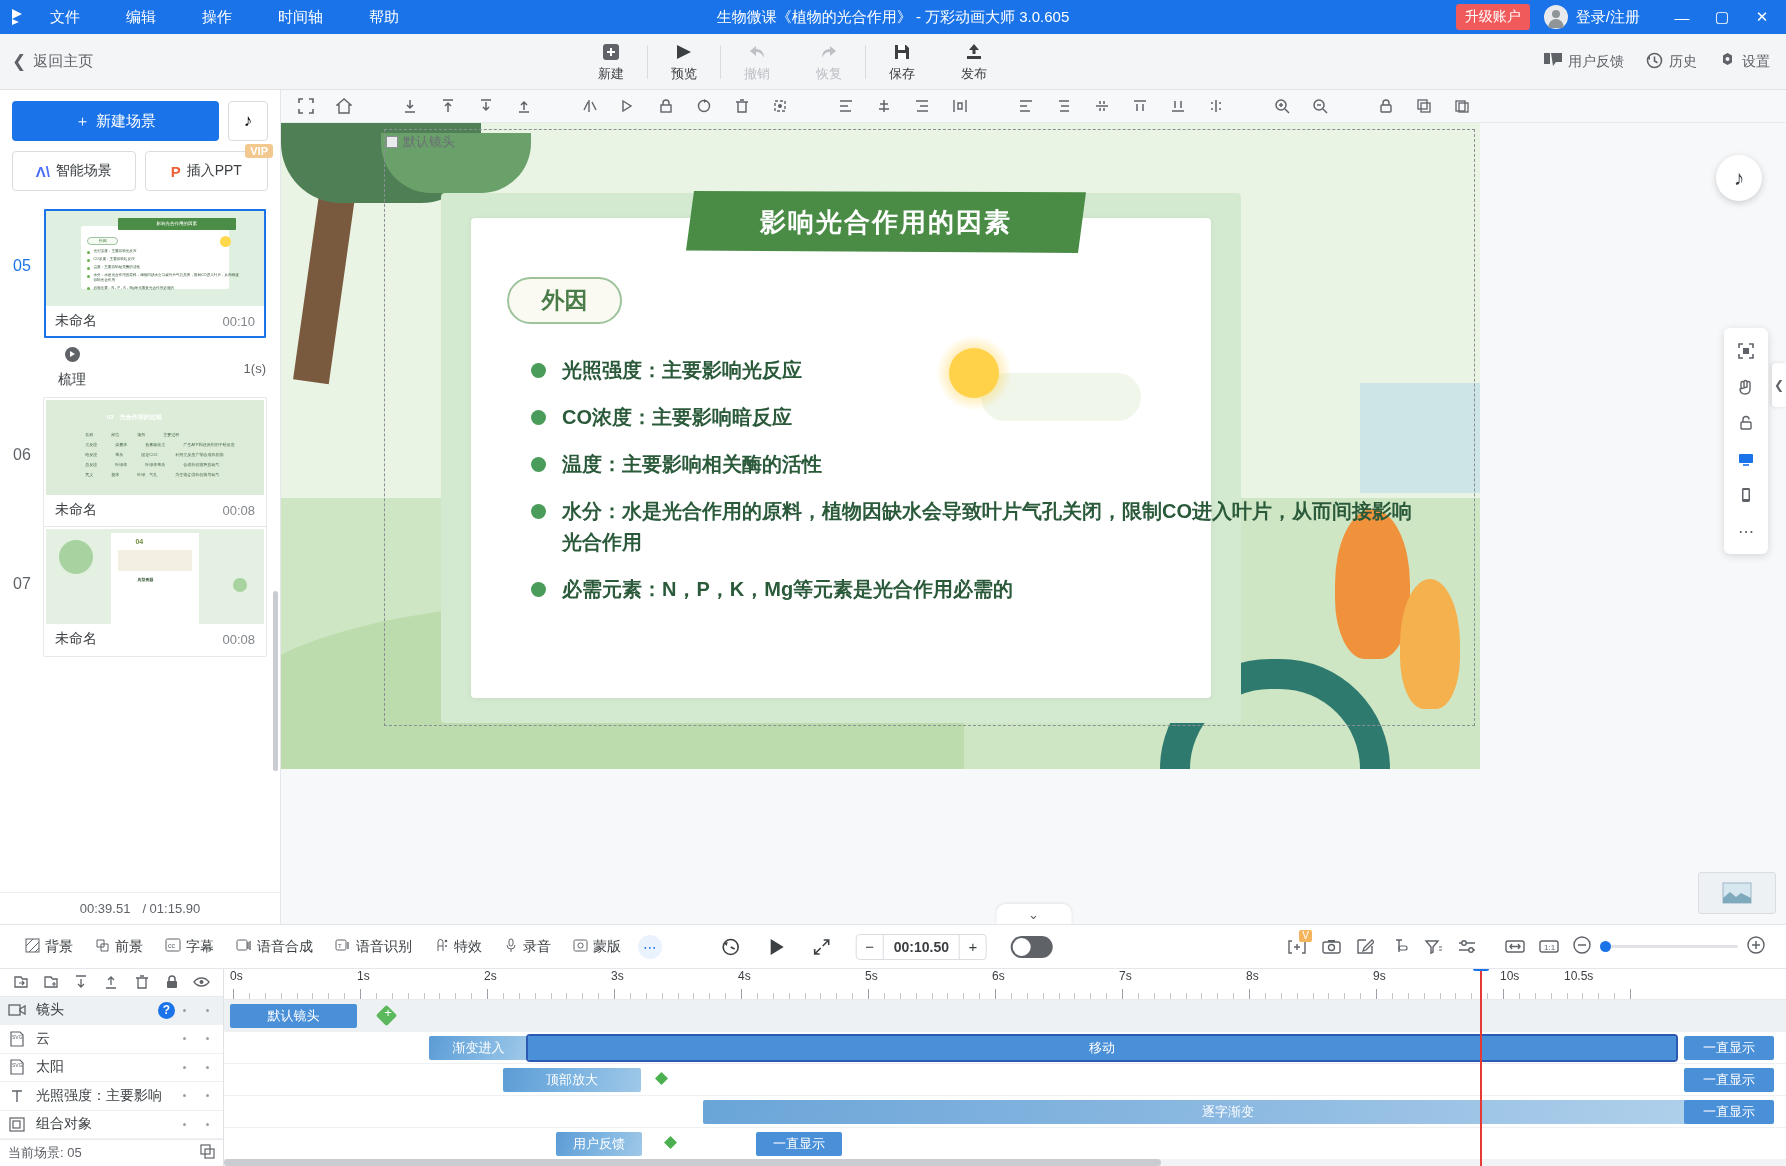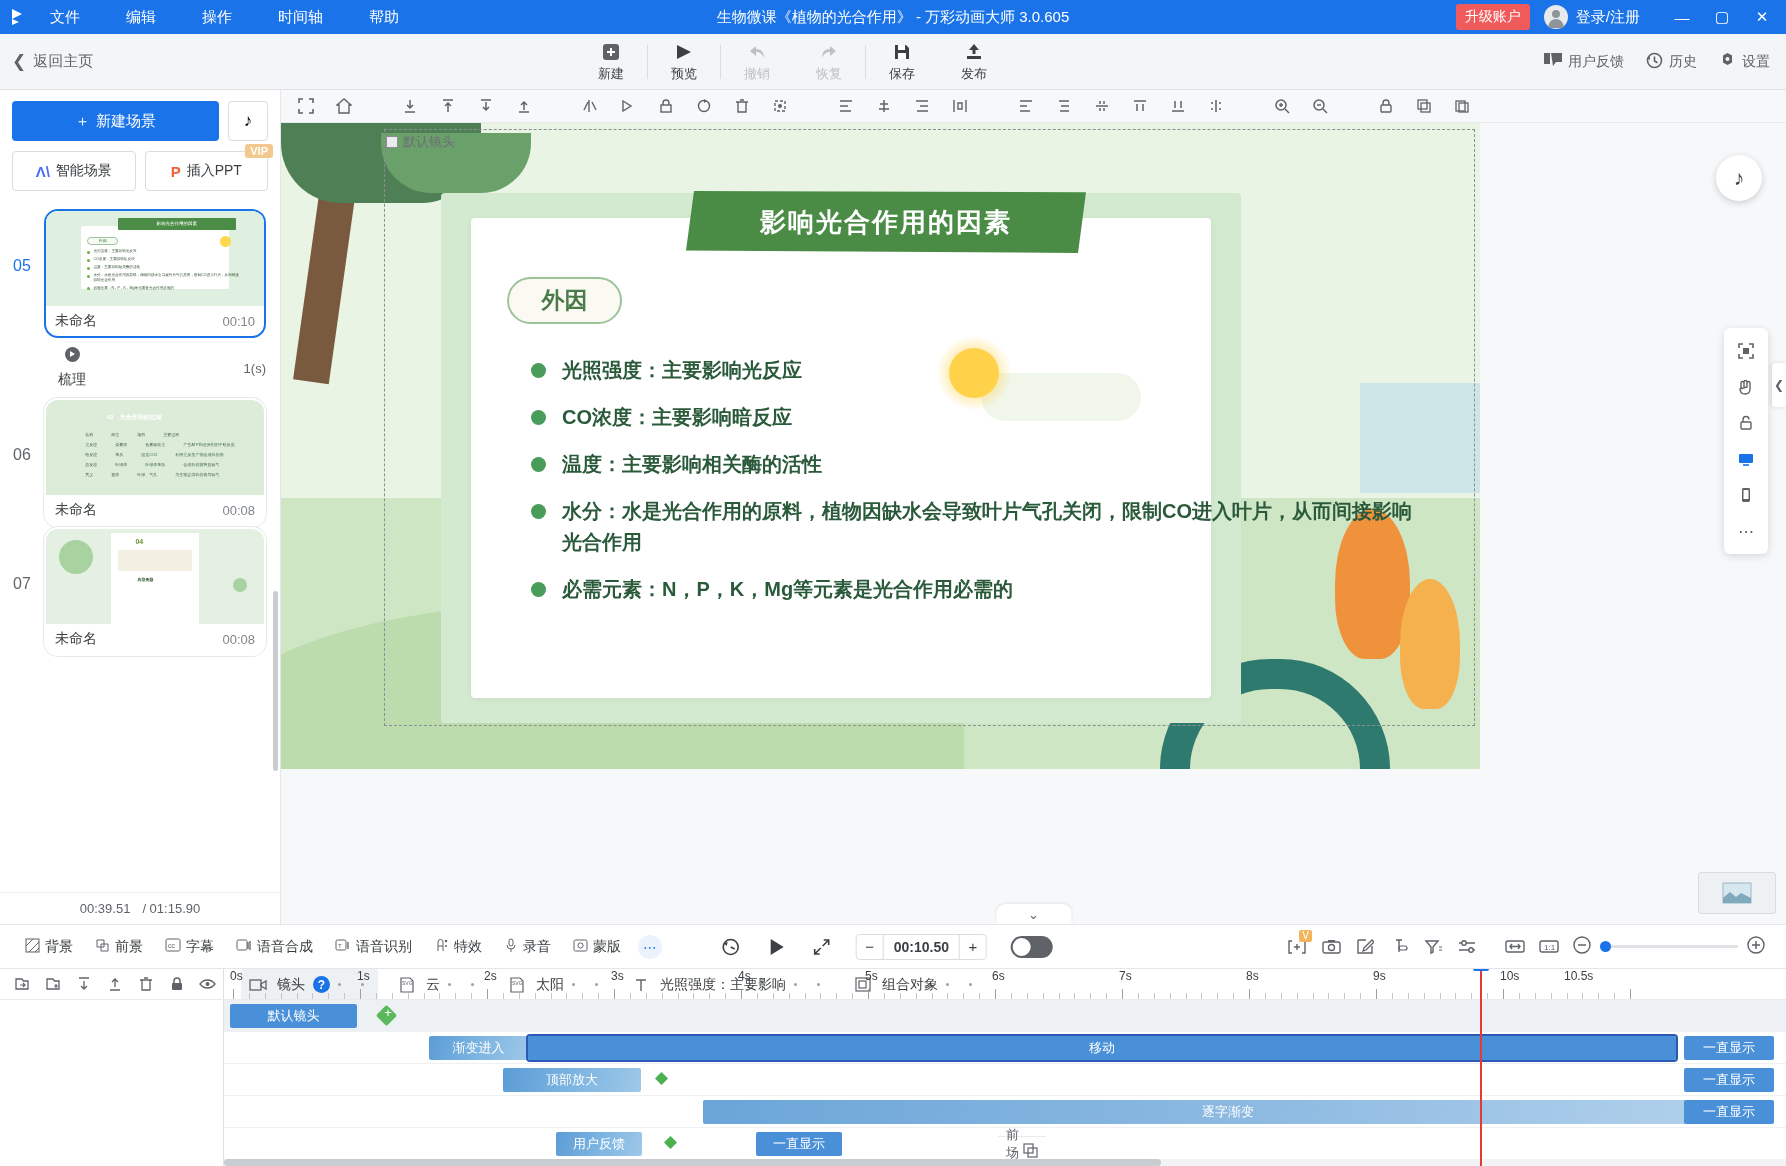--- a/index.html
+++ b/index.html
@@ -103,21 +103,21 @@
   .vip-tag {
     position: absolute; top: -8px; right: -6px; background: #f3c88f; color: #fff;
     font-size: 11px; padding: 1px 5px; border-radius: 3px; font-weight: bold;
   }
 
   .scene-list { flex: 1; overflow: hidden; padding: 18px 0 0 0; position: relative; }
   .scene-block { display: flex; align-items: flex-start; padding: 0 14px 0 0; }
   .scene-num { width: 44px; text-align: center; font-size: 16px; color: #5f6368; padding-top: 48px; }
   .scene-num.active { color: #1a73e8; }
   .scene-card {
-    flex: 1; border: 2px solid transparent; border-radius: 14px; background: #fff;
+    flex: 1; border: 2px solid transparent; border-radius: 1px; background: #fff;
     overflow: hidden; cursor: pointer; box-shadow: 0 0 0 1px #e6e8eb;
   }
   .scene-card.active { border-color: #1a73e8; box-shadow: none; }
   .thumb { height: 95px; position: relative; overflow: hidden; background: #dff0e0; }
   .scene-meta {
     height: 30px; display: flex; align-items: center; justify-content: space-between;
     padding: 0 9px; font-size: 14px; color: #3c4043;
   }
   .scene-meta .dur { color: #80868b; font-size: 13px; }
   .trans-row {
@@ -307,21 +307,21 @@
     padding:0 3px; border-radius:2px; line-height:12px;
   }
   .zoom-slider { display:flex; align-items:center; gap:8px; margin: 0 6px; }
   .zs-track { width: 138px; height: 3px; background: #e0e2e6; border-radius: 2px; position: relative; }
   .zs-knob { position:absolute; left:0; top:-4px; width:11px; height:11px; border-radius:50%;
              background:#1a73e8; }
 
   
   .timeline { flex: 0 0 198px; height: 198px; display: flex; background: #fff; border-top: 1px solid #e4e6eb;
               min-height:0; }
-  .tl-left { width: 224px; flex: 0 0 224px; border-right: 1px solid #dfe1e5; display: flex; flex-direction: row; gap: 12px; }
+  .tl-left { width: 224px; flex: 0 0 224px; border-right: 1px solid #dfe1e5; display: flex; flex-direction: column; }
   .tl-left-head { height: 31px; display: flex; align-items: center; gap: 0; padding: 0 6px;
                   border-bottom: 1px solid #e8eaed; }
   .tlh-ic { width: 31px; height: 26px; display:flex; align-items:center; justify-content:center;
             color:#5f6368; cursor:pointer; }
   .track-label {
     height: 32px; display: flex; align-items: center; padding: 0 6px; gap: 8px;
     border-bottom: 1px solid #eef0f2; font-size: 14px; color: #3c4043;
   }
   .track-label.head { background: #eef1f4; }
   .tl-ic { width: 22px; display:flex; align-items:center; justify-content:center; color:#5f6368; }

